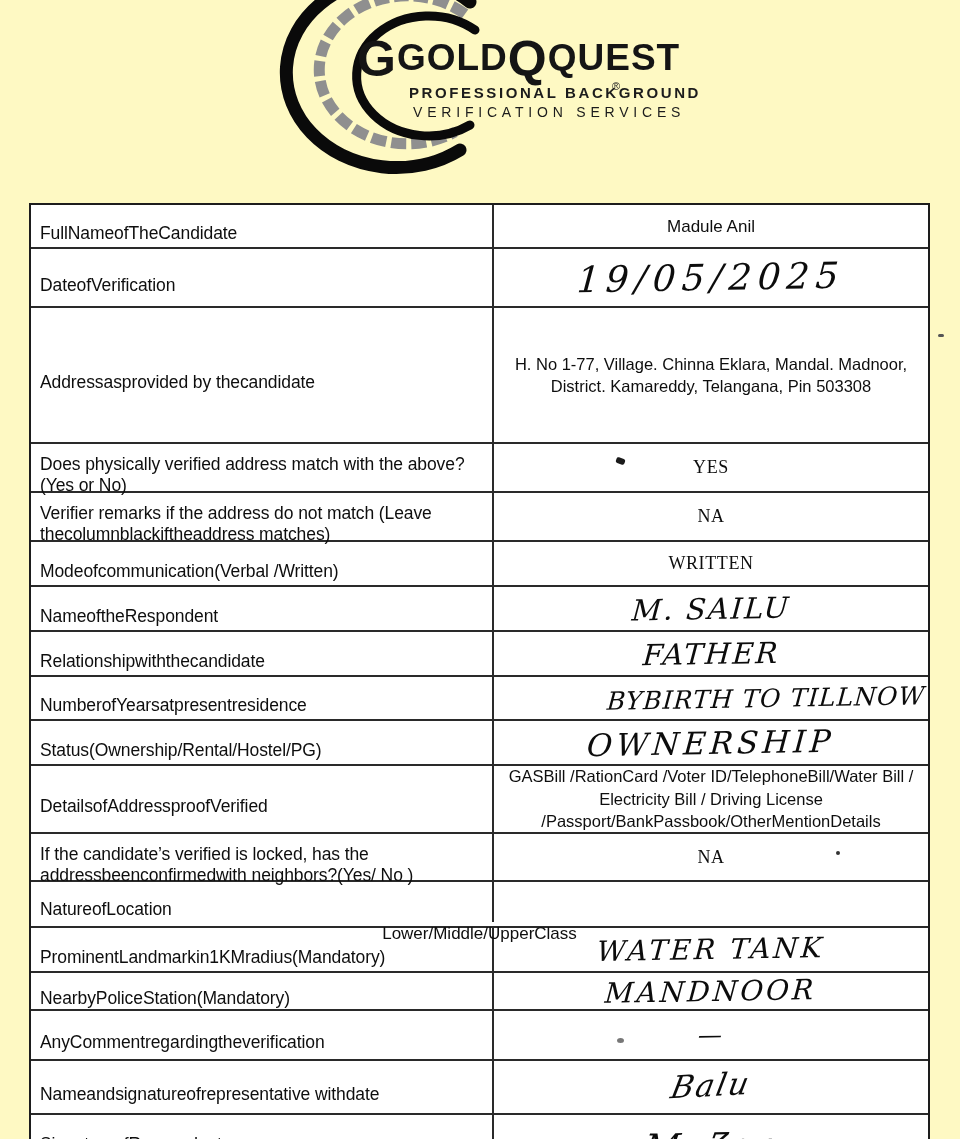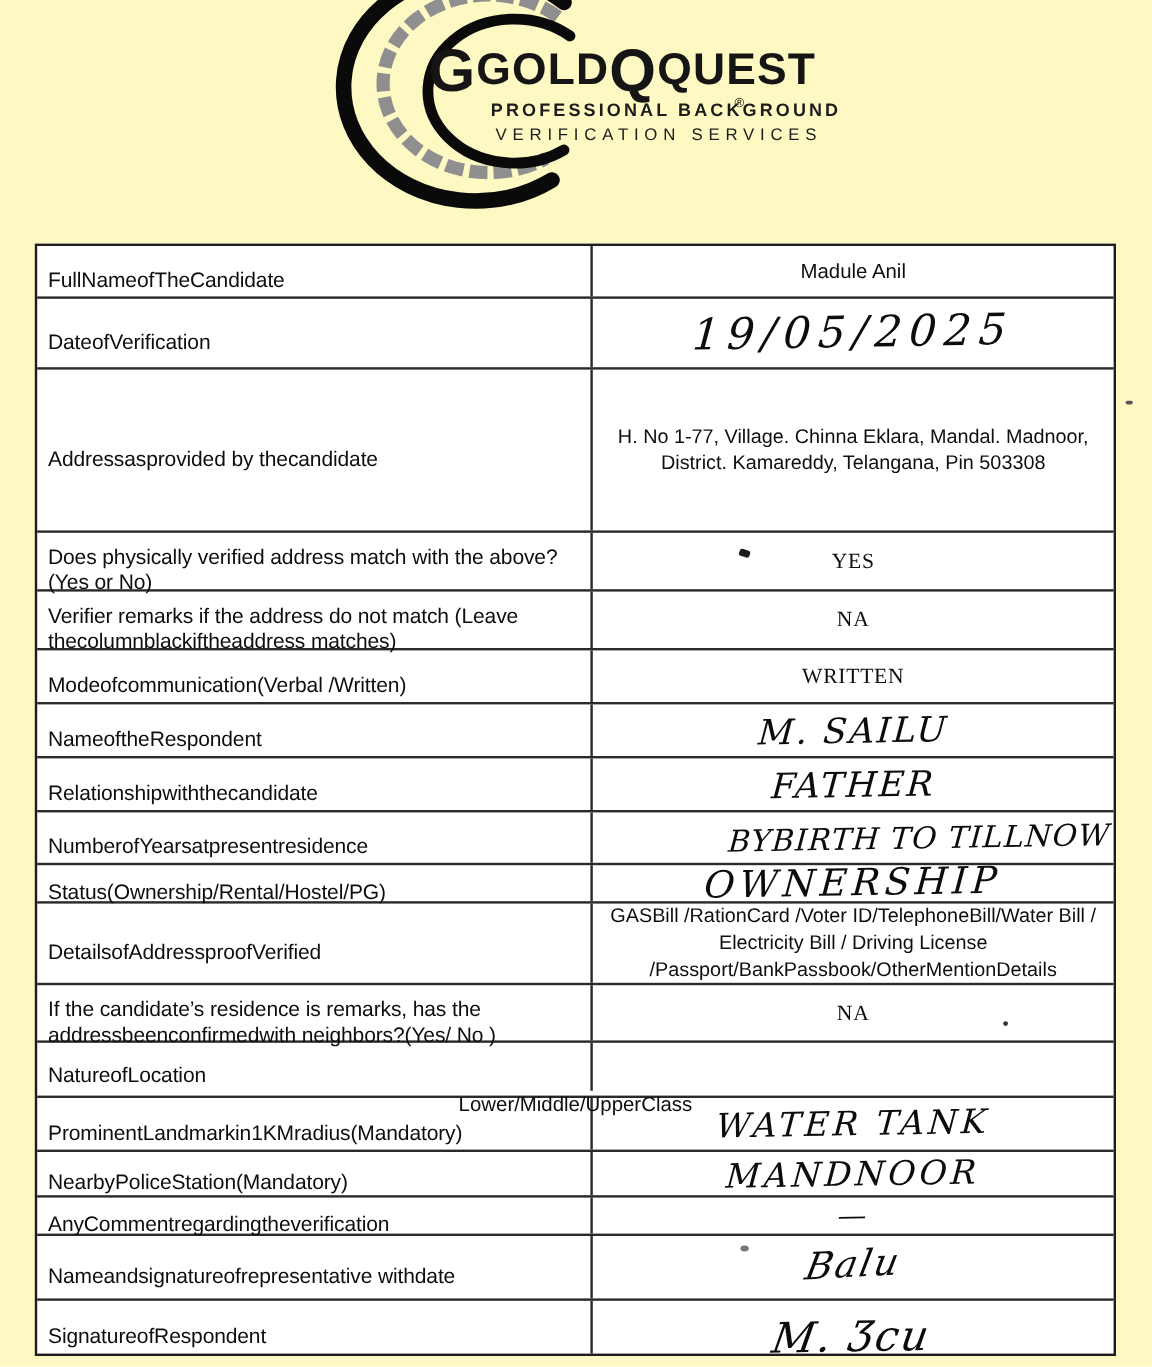--- a/index.html
+++ b/index.html
@@ -141,34 +141,34 @@
         <div class="cell-value">
           <span class="hw">FATHER</span>
         </div>
       </div>
       <div class="row" style="height: 44px;">
         <div class="cell-label">NumberofYearsatpresentresidence</div>
         <div class="cell-value">
           <span class="hw">BYBIRTH TO TILLNOW</span>
         </div>
       </div>
-      <div class="row" style="height: 32px;">
+      <div class="row" style="height: 45px;">
         <div class="cell-label">Status(Ownership/Rental/Hostel/PG)</div>
         <div class="cell-value">
           <span class="hw">OWNERSHIP</span>
         </div>
       </div>
       <div class="row" style="height: 68px;">
         <div class="cell-label">DetailsofAddressproofVerified</div>
         <div class="cell-value">
           <span class="v-sans" style="white-space: normal;">GASBill /RationCard /Voter ID/TelephoneBill/Water Bill / Electricity Bill / Driving License /Passport/BankPassbook/OtherMentionDetails</span>
         </div>
       </div>
       <div class="row" style="height: 48px;">
-        <div class="cell-label">If the candidate’s residence is remarks, has the addressbeenconfirmedwith neighbors?(Yes/ No )</div>
+        <div class="cell-label">If the candidate’s verified is locked, has the addressbeenconfirmedwith neighbors?(Yes/ No )</div>
         <div class="cell-value">
           <span class="v-serif">NA</span>
         </div>
       </div>
       <div class="row" style="height: 46px; flex-direction: column;">
         <div class="cell-label">NatureofLocation</div>
         <div class="cell-value">
           <span class="v-sans" style="white-space: normal;">Lower/Middle/UpperClass</span>
         </div>
       </div>
@@ -177,21 +177,21 @@
         <div class="cell-value">
           <span class="hw">WATER TANK</span>
         </div>
       </div>
       <div class="row" style="height: 38px;">
         <div class="cell-label">NearbyPoliceStation(Mandatory)</div>
         <div class="cell-value">
           <span class="hw">MANDNOOR</span>
         </div>
       </div>
-      <div class="row" style="height: 32px;">
+      <div class="row" style="height: 50px;">
         <div class="cell-label">AnyCommentregardingtheverification</div>
         <div class="cell-value">
           <span class="hw">—</span>
         </div>
       </div>
       <div class="row" style="height: 54px;">
         <div class="cell-label">Nameandsignatureofrepresentative withdate</div>
         <div class="cell-value">
           <span class="sig">Balu</span>
         </div>

